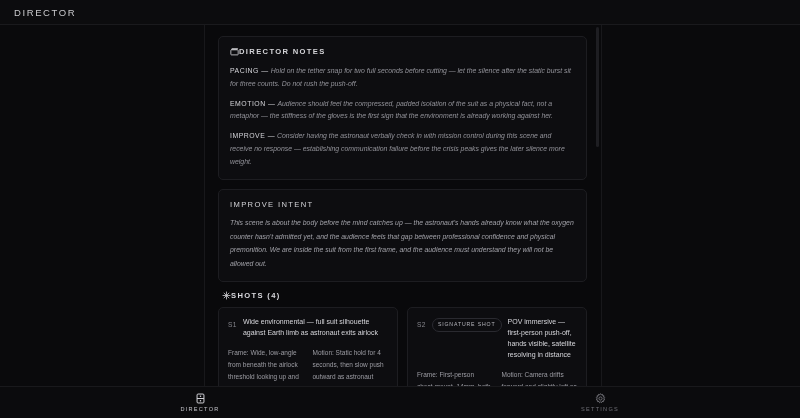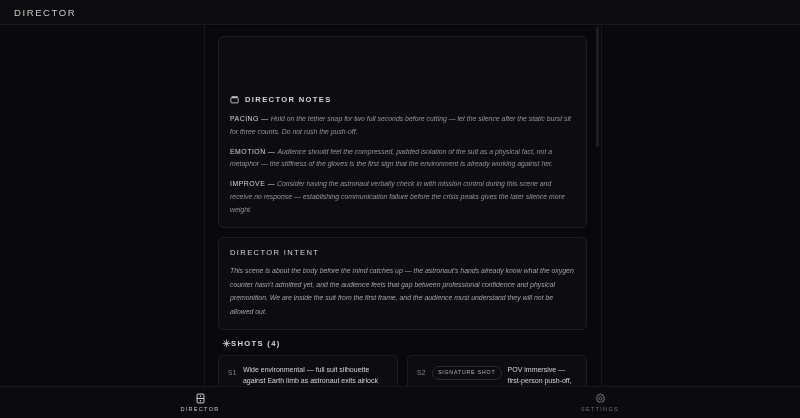--- a/index.html
+++ b/index.html
@@ -81,23 +81,21 @@
   .panel {
     border: 1px solid #1d1d21;
     border-radius: 5px;
     background: #0d0d10;
     padding: 10px 11px 11px 11px;
     margin-bottom: 9px;
   }
   .panel-head {
     display: flex;
     align-items: center;
-    gap: 6px;
     margin-bottom: 9px;
-    margin-top: 48px;
   }
   .panel-head-icon {
     width: 9px; height: 9px;
     display: inline-block;
     color: #d2d2d6;
     flex: 0 0 auto;
     position: relative;
     top: 0px;
   }
   .panel-head-icon svg { display: block; width: 9px; height: 9px; }
@@ -286,21 +284,21 @@
           <span class="note-key">EMOTION —</span>
           <span class="note-body">Audience should feel the compressed, padded isolation of the suit as a physical fact, not a metaphor — the stiffness of the gloves is the first sign that the environment is already working against her.</span>
         </div>
         <div class="note-line">
           <span class="note-key">IMPROVE —</span>
           <span class="note-body">Consider having the astronaut verbally check in with mission control during this scene and receive no response — establishing communication failure before the crisis peaks gives the later silence more weight.</span>
         </div>
       </div>
 
       <div class="panel">
-        <div class="intent-title">DIRECTOR INTENT</div>
+        <div class="intent-title">IMPROVE INTENT</div>
         <div class="intent-text">This scene is about the body before the mind catches up — the astronaut's hands already know what the oxygen counter hasn't admitted yet, and the audience feels that gap between professional confidence and physical premonition. We are inside the suit from the first frame, and the audience must understand they will not be allowed out.</div>
       </div>
 
       <div class="shots-head">
         <span class="shots-head-icon">
           <svg viewBox="0 0 16 16" fill="none" stroke="currentColor" stroke-width="1.4">
             <path d="M8 1 L8 15 M1 8 L15 8 M3.2 3.2 L12.8 12.8 M12.8 3.2 L3.2 12.8"></path>
           </svg>
         </span>
         <span class="shots-title">SHOTS (4)</span>

